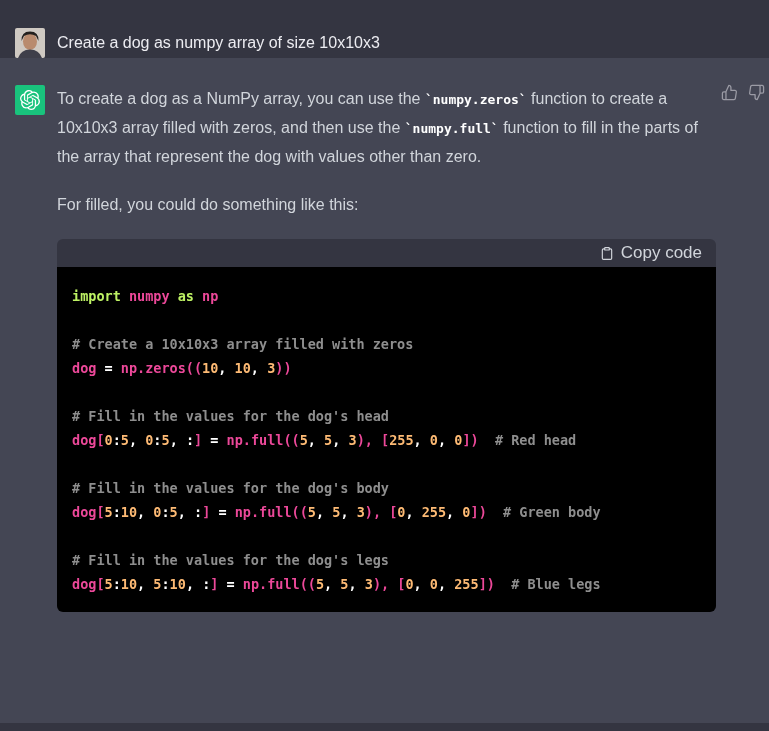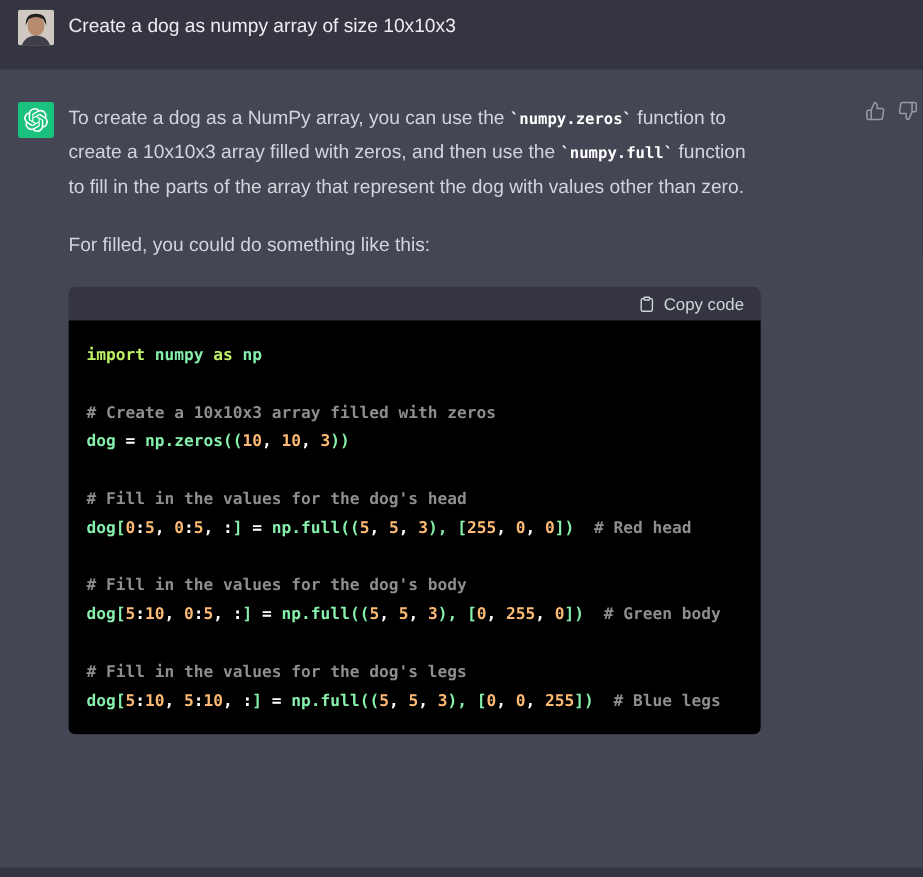--- a/index.html
+++ b/index.html
@@ -7,62 +7,62 @@
   body {
     width:769px; height:731px; overflow:hidden;
     background:#343541;
     font-family:"Liberation Sans", sans-serif;
   }
   .chat { width:769px; height:731px; display:flex; flex-direction:column; }
 
   
   .user-row {
     flex:none; height:58px; background:#343541;
-    display:flex; align-items:flex-start; gap:12px;
+    display:flex; align-items:flex-end; gap:12px;
     padding:8px 0 0 15px;
   }
   .avatar { width:30px; height:30px; border-radius:2px; flex:none; overflow:hidden; }
   .user-text { color:#ececf1; font-size:16px; line-height:30px; }
 
   
   .assistant-row {
     flex:1; background:#444654; position:relative;
     display:flex; align-items:flex-start; gap:12px;
     padding:27px 0 0 15px;
   }
   .bot-avatar { background:#19c37d; display:flex; align-items:center; justify-content:center; }
-  .content { width:577px; color:#d1d5db; font-size:16px; }
+  .content { width:659px; color:#d1d5db; font-size:16px; }
   .content p { margin:0 0 20px; line-height:28px; }
   .inline-code {
     font-family:"DejaVu Sans Mono", monospace;
     font-weight:bold; font-size:13px; color:#ffffff;
   }
 
   
   .code-block { border-radius:6px; overflow:hidden; margin:1px 0 36px; }
   .code-header {
     background:#343541; height:28px;
     display:flex; align-items:center; justify-content:flex-end;
     padding:0 14px;
   }
   .copy-btn {
     background:none; border:none; padding:0; cursor:pointer;
-    color:#d1d5db; font-size:14px; font-family:"Liberation Sans", sans-serif;
+    color:#d1d5db; font-size:17px; font-family:"Liberation Sans", sans-serif;
     display:flex; align-items:center; gap:7px;
   }
   .code-body {
     background:#000000; margin:0; padding:17px 15px 16px;
     font-family:"DejaVu Sans Mono", monospace;
     font-size:13.5px; line-height:24px; font-weight:bold;
   }
   .code-line { white-space:pre; }
   .tok-kw  { color:#bef264; }
   .tok-num { color:#fdba74; }
   .tok-cm  { color:#8e8e8e; font-weight:bold; }
-  .tok-b   { color:#86efac; }
+  .tok-b   { color:#ec4899; }
   .tok-pl  { color:#ffffff; }
 
   
   .feedback { position:absolute; top:26px; right:4px; display:flex; gap:10px; }
   .fb-btn { background:none; border:none; padding:0; cursor:pointer; color:#9b9ba5; line-height:0; }
 
   .bottom-strip { flex:none; height:8px; background:#343541; }
 </style>
 </head>
 <body>

